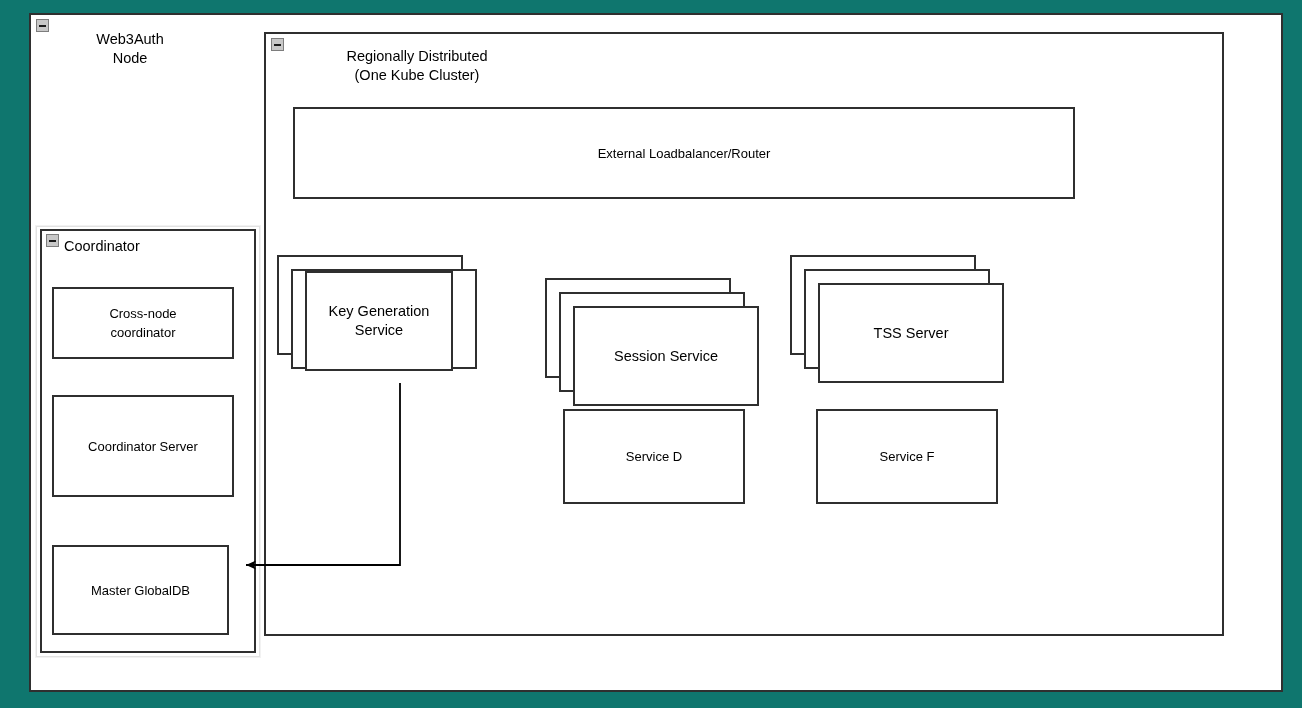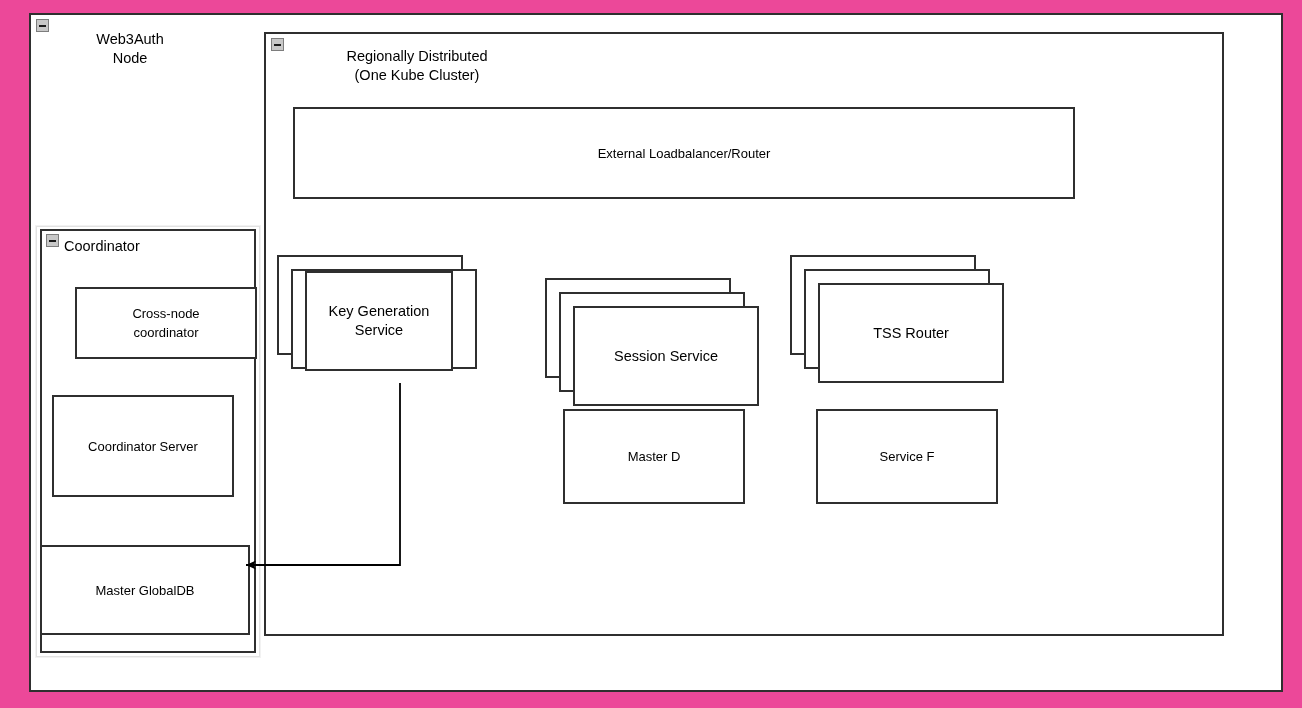--- a/index.html
+++ b/index.html
@@ -10,21 +10,21 @@
   }
   body {
     font-family: "Liberation Sans", sans-serif;
     color: #000000;
     -webkit-font-smoothing: antialiased;
   }
   #canvas {
     position: relative;
     width: 1302px;
     height: 708px;
-    background: #ec4899;
+    background: #0f766e;
     overflow: hidden;
   }
 
   
   .abs { position: absolute; box-sizing: border-box; }
 
   
   .container-box {
     background: #ffffff;
     border: 2px solid #2f2f2f;
@@ -140,39 +140,39 @@
 
   <div class="stack" style="left:545px; top:255px; width:214px; height:128px;margin-top:23px;">
     <div class="shadow-card" style="left:0px;  top:0px;  width:186px; height:100px;"></div>
     <div class="shadow-card" style="left:14px; top:14px; width:186px; height:100px;"></div>
     <div class="front-card" style="left:28px; top:28px; width:186px; height:100px;">Session Service</div>
   </div>
 
   <div class="stack" style="left:790px; top:255px; width:214px; height:128px;">
     <div class="shadow-card" style="left:0px;  top:0px;  width:186px; height:100px;"></div>
     <div class="shadow-card" style="left:14px; top:14px; width:186px; height:100px;"></div>
-    <div class="front-card" style="left:28px; top:28px; width:186px; height:100px;">TSS Router</div>
+    <div class="front-card" style="left:28px; top:28px; width:186px; height:100px;">TSS Server</div>
   </div>
 
-  <div class="abs node-box" style="left:563px; top:409px; width:182px; height:95px;">Master D</div>
+  <div class="abs node-box" style="left:563px; top:409px; width:182px; height:95px;">Service D</div>
 
   <div class="abs node-box" style="left:816px; top:409px; width:182px; height:95px;">Service F</div>
 
   <div class="abs outer-frame" style="left:36px; top:226px; width:224px; height:431px;"></div>
 
   <div class="abs container-box" style="left:40px; top:229px; width:216px; height:424px;"></div>
   <div class="collapse-icon" style="left:46px; top:234px;"></div>
   <div class="container-title left-title" style="left:64px; top:237px; width:170px;">Coordinator</div>
 
-  <div class="abs node-box" style="left:52px; top:287px; width:182px; height:72px;margin-left:23px;">Cross-node
+  <div class="abs node-box" style="left:52px; top:287px; width:182px; height:72px;">Cross-node
 coordinator</div>
 
   <div class="abs node-box" style="left:52px; top:395px; width:182px; height:102px;">Coordinator Server</div>
 
-  <div class="abs node-box" style="left:40px; top:545px; width:210px; height:90px;">Master GlobalDB</div>
+  <div class="abs node-box" style="left:52px; top:545px; width:177px; height:90px;">Master GlobalDB</div>
 
   <svg id="connectors" viewBox="0 0 1302 708">
     <defs>
       <marker id="arrowhead" markerWidth="11" markerHeight="9" refX="10" refY="4.5" orient="auto" markerUnits="userSpaceOnUse">
         <path d="M 10 4.5 L 0 0 L 2.6 4.5 L 0 9 Z" fill="#000000"></path>
       </marker>
     </defs>
     <path d="M 400 383 L 400 565 L 246 565" fill="none" stroke="#000000" stroke-width="1.8" marker-end="url(#arrowhead)"></path>
   </svg>
 

